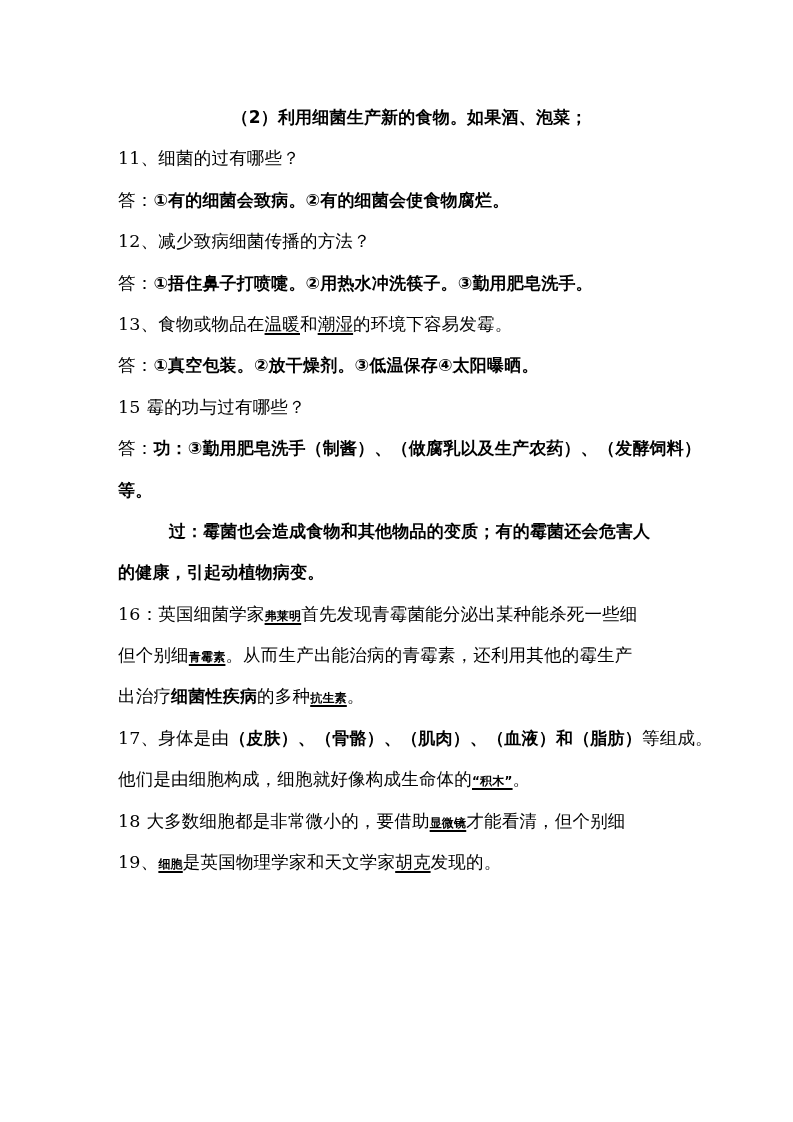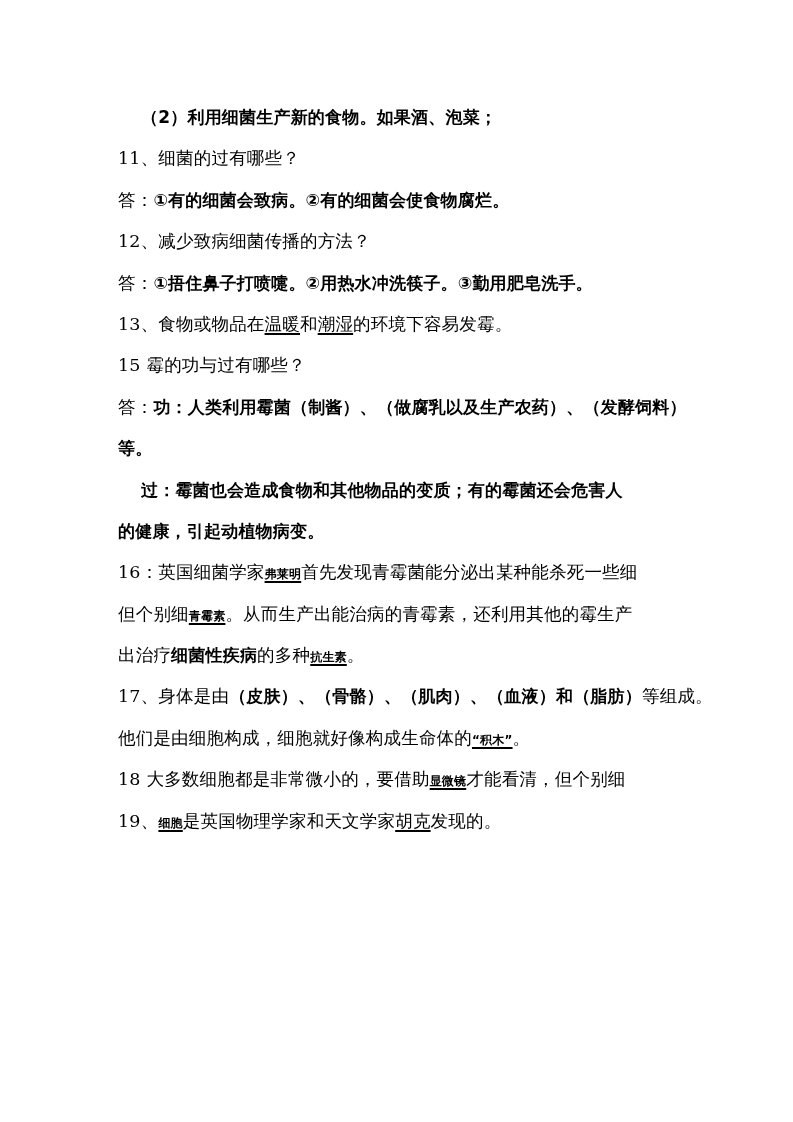--- a/index.html
+++ b/index.html
@@ -1,20 +1,20 @@
 <!DOCTYPE html>
 <html><head>
   <meta charset="utf-8">
   <style>
     html, body { margin: 0; padding: 0; background: #ffffff; }
     body { width: 793px; height: 1122px; position: relative; overflow: hidden;
            font-family: "DejaVu Serif", "Liberation Serif", serif; color: #000; }
     .page { position: absolute; left: 118px; top: 101px; width: 560px; }
     .line { height: 41.4px; line-height: 32px; font-size: 17.5px; white-space: nowrap; letter-spacing: 0.2px; }
-    .indent { padding-left: 23px; }
+    .indent { padding-left: 23px; text-align: center; }
     .b { font-weight: bold; font-family: "DejaVu Sans", "Liberation Sans", sans-serif; font-size: 17px; }
     .u { text-decoration: underline; text-underline-offset: 3px; text-decoration-thickness: 1.5px; }
     .bu { font-weight: bold; font-family: "DejaVu Sans", "Liberation Sans", sans-serif; font-size: 12px;
           text-decoration: underline; text-underline-offset: 3px; text-decoration-thickness: 2px; }
   </style>
 </head>
 <body>
 
 <div class="page">
   <div class="line indent">
@@ -29,24 +29,27 @@
   <div class="line">
     <span>12、减少致病细菌传播的方法？</span>
   </div>
   <div class="line">
     <span>答：</span><span class="b">①捂住鼻子打喷嚏。②用热水冲洗筷子。③勤用肥皂洗手。</span>
   </div>
   <div class="line">
     <span>13、食物或物品在</span><span class="u">温暖</span><span>和</span><span class="u">潮湿</span><span>的环境下容易发霉。</span>
   </div>
   <div class="line">
+    <span>答：</span><span class="b">①真空包装。②放干燥剂。③低温保存④太阳曝晒。</span>
+  </div>
+  <div class="line">
     <span>15 霉的功与过有哪些？</span>
   </div>
   <div class="line">
-    <span>答：</span><span class="b">功：人类利用霉菌（制酱）、（做腐乳以及生产农药）、（发酵饲料）</span>
+    <span>答：</span><span class="b">功：③勤用肥皂洗手（制酱）、（做腐乳以及生产农药）、（发酵饲料）</span>
   </div>
   <div class="line">
     <span class="b">等。</span>
   </div>
   <div class="line indent">
     <span class="b">过：霉菌也会造成食物和其他物品的变质；有的霉菌还会危害人</span>
   </div>
   <div class="line">
     <span class="b">的健康，引起动植物病变。</span>
   </div>

